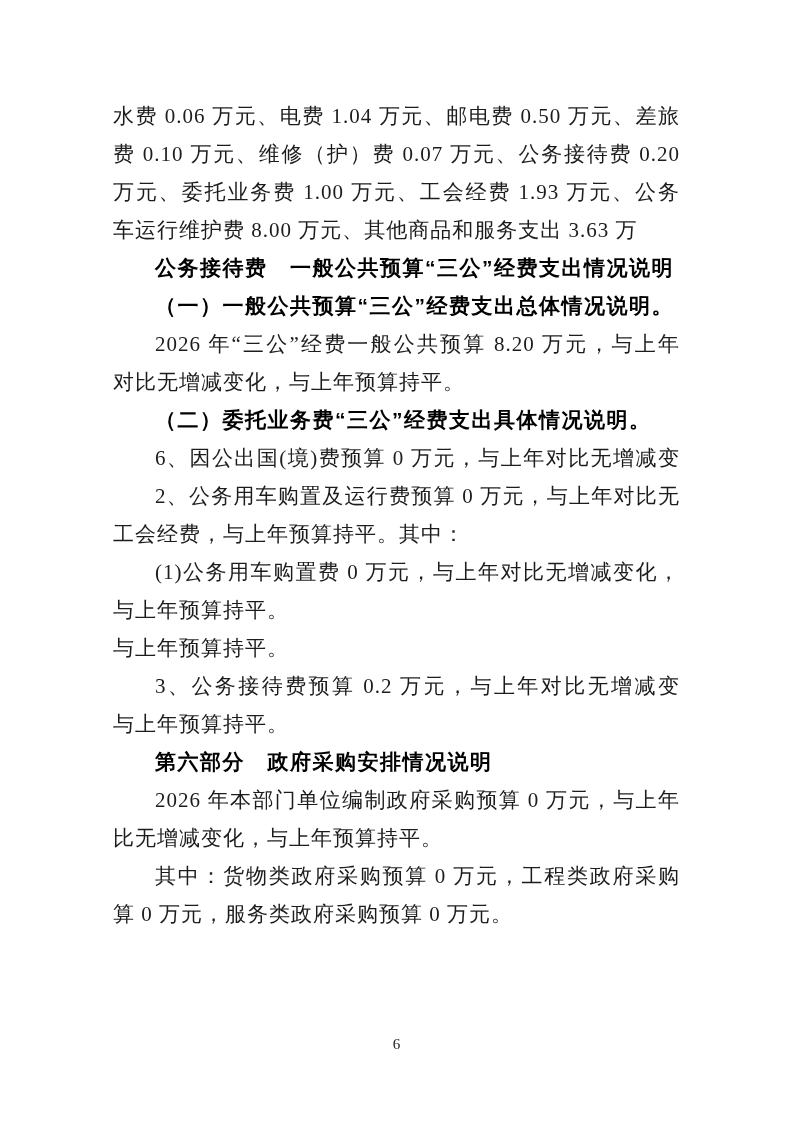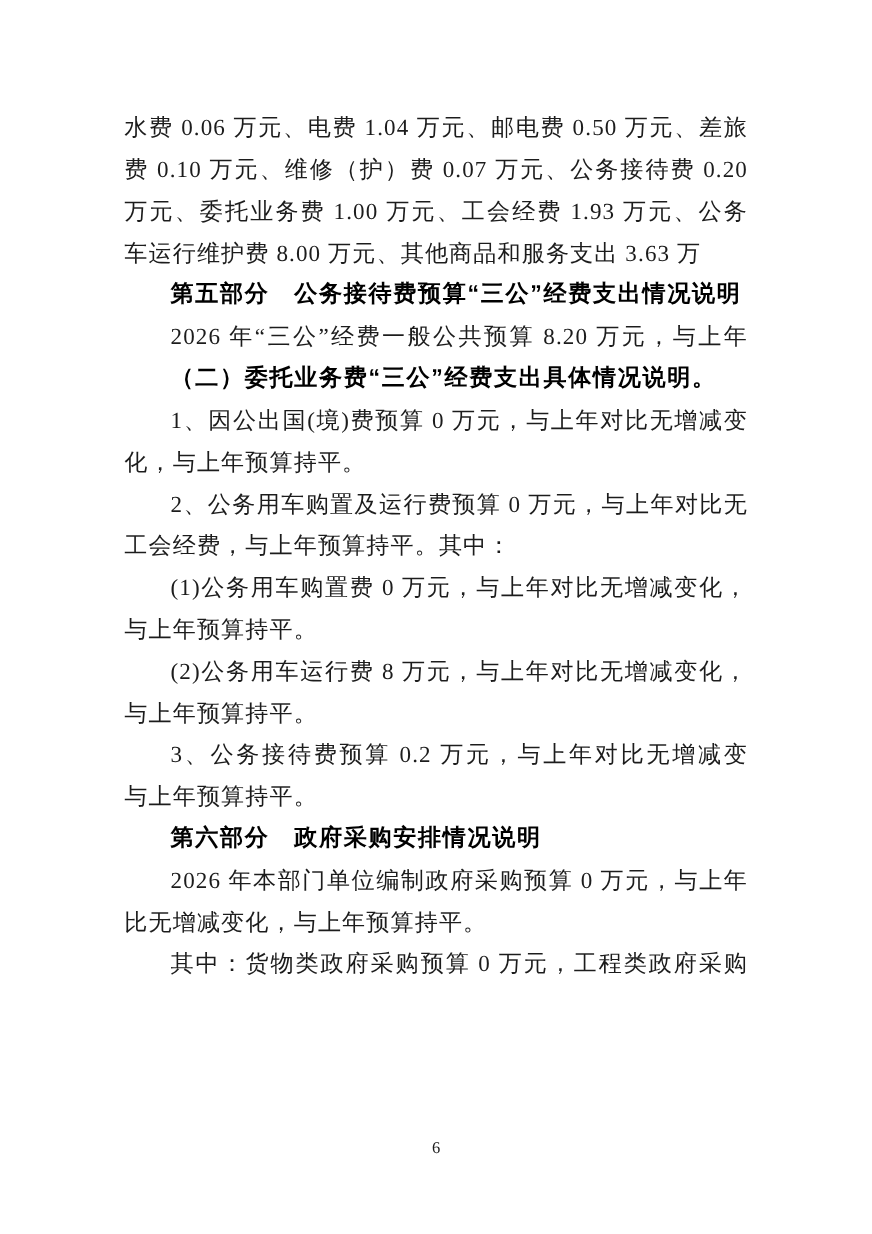--- a/index.html
+++ b/index.html
@@ -57,32 +57,33 @@
 </style>
 </head>
 <body>
 
 <div class="page">
   <div class="content">
     <div class="ln just">水费 0.06 万元、电费 1.04 万元、邮电费 0.50 万元、差旅</div>
     <div class="ln just">费 0.10 万元、维修（护）费 0.07 万元、公务接待费 0.20</div>
     <div class="ln just">万元、委托业务费 1.00 万元、工会经费 1.93 万元、公务用</div>
     <div class="ln">车运行维护费 8.00 万元、其他商品和服务支出 3.63 万元。</div>
-    <div class="ln head ind">第五部分　公务接待费预算“三公”经费支出情况说明</div>
+    <div class="ln head ind">公务接待费　一般公共预算“三公”经费支出情况说明</div>
+    <div class="ln head ind">（一）一般公共预算“三公”经费支出总体情况说明。</div>
     <div class="ln just ind">2026 年“三公”经费一般公共预算 8.20 万元，与上年</div>
+    <div class="ln">对比无增减变化，与上年预算持平。</div>
     <div class="ln head ind">（二）委托业务费“三公”经费支出具体情况说明。</div>
-    <div class="ln just ind">1、因公出国(境)费预算 0 万元，与上年对比无增减变</div>
-    <div class="ln">化，与上年预算持平。</div>
+    <div class="ln just ind">6、因公出国(境)费预算 0 万元，与上年对比无增减变</div>
     <div class="ln just ind">2、公务用车购置及运行费预算 0 万元，与上年对比无</div>
     <div class="ln">工会经费，与上年预算持平。其中：</div>
     <div class="ln just ind">(1)公务用车购置费 0 万元，与上年对比无增减变化，</div>
     <div class="ln">与上年预算持平。</div>
-    <div class="ln just ind">(2)公务用车运行费 8 万元，与上年对比无增减变化，</div>
     <div class="ln">与上年预算持平。</div>
     <div class="ln just ind">3、公务接待费预算 0.2 万元，与上年对比无增减变化，</div>
     <div class="ln">与上年预算持平。</div>
     <div class="ln head ind">第六部分　政府采购安排情况说明</div>
     <div class="ln just ind">2026 年本部门单位编制政府采购预算 0 万元，与上年对</div>
     <div class="ln">比无增减变化，与上年预算持平。</div>
     <div class="ln just ind">其中：货物类政府采购预算 0 万元，工程类政府采购预</div>
+    <div class="ln">算 0 万元，服务类政府采购预算 0 万元。</div>
   </div>
   <div class="pageno">6</div>
 </div>
 
 </body></html>

